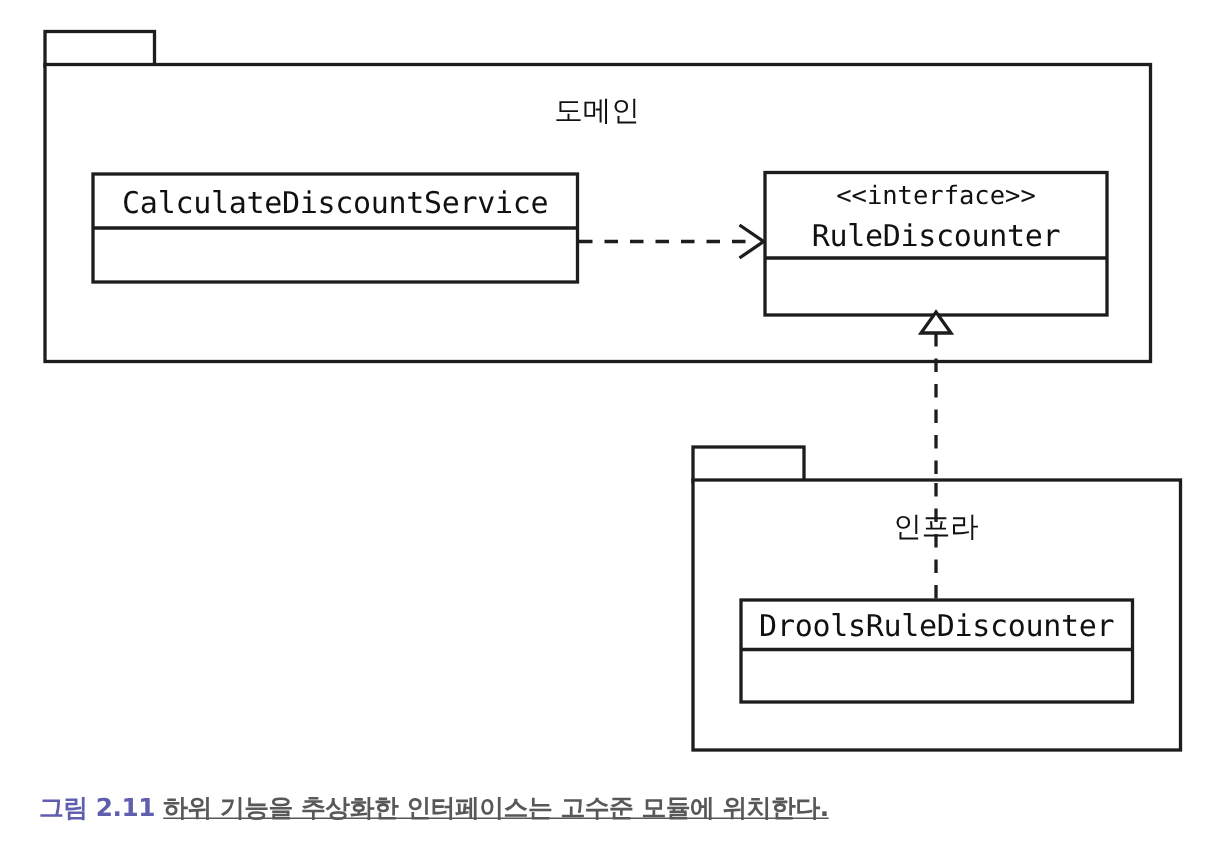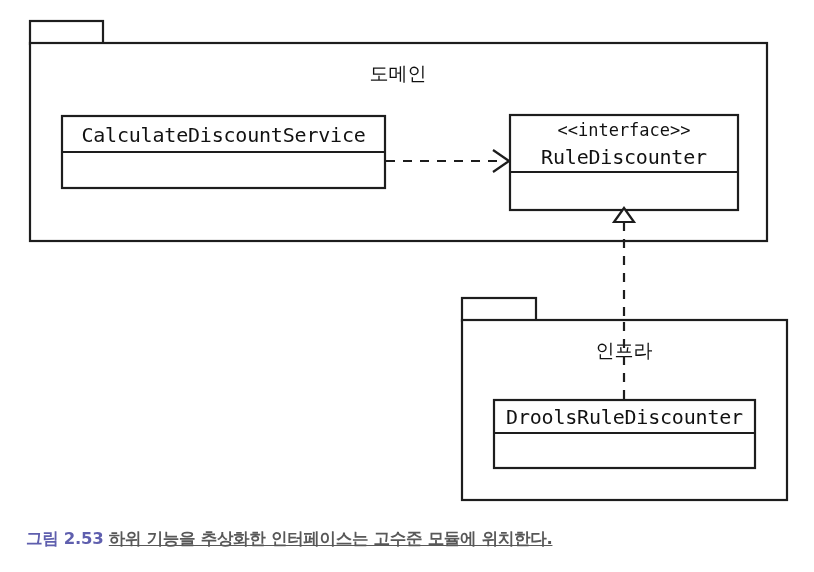--- a/index.html
+++ b/index.html
@@ -139,16 +139,16 @@
 
     <g>
       <rect class="uml-fill-white" x="494" y="400" width="261" height="68"></rect>
       <line class="uml-stroke" x1="494" y1="433" x2="755" y2="433"></line>
       <text class="cls-name" x="624.5" y="424">DroolsRuleDiscounter</text>
     </g>
 
   </svg>
 
   <div id="caption">
-    <span class="cap-num">그림 2.53</span><span>&nbsp;</span><span class="cap-text">하위 기능을 추상화한 인터페이스는 고수준 모듈에 위치한다.</span>
+    <span class="cap-num">그림 2.11</span><span>&nbsp;</span><span class="cap-text">하위 기능을 추상화한 인터페이스는 고수준 모듈에 위치한다.</span>
   </div>
 
 </div>
 
 </body></html>

